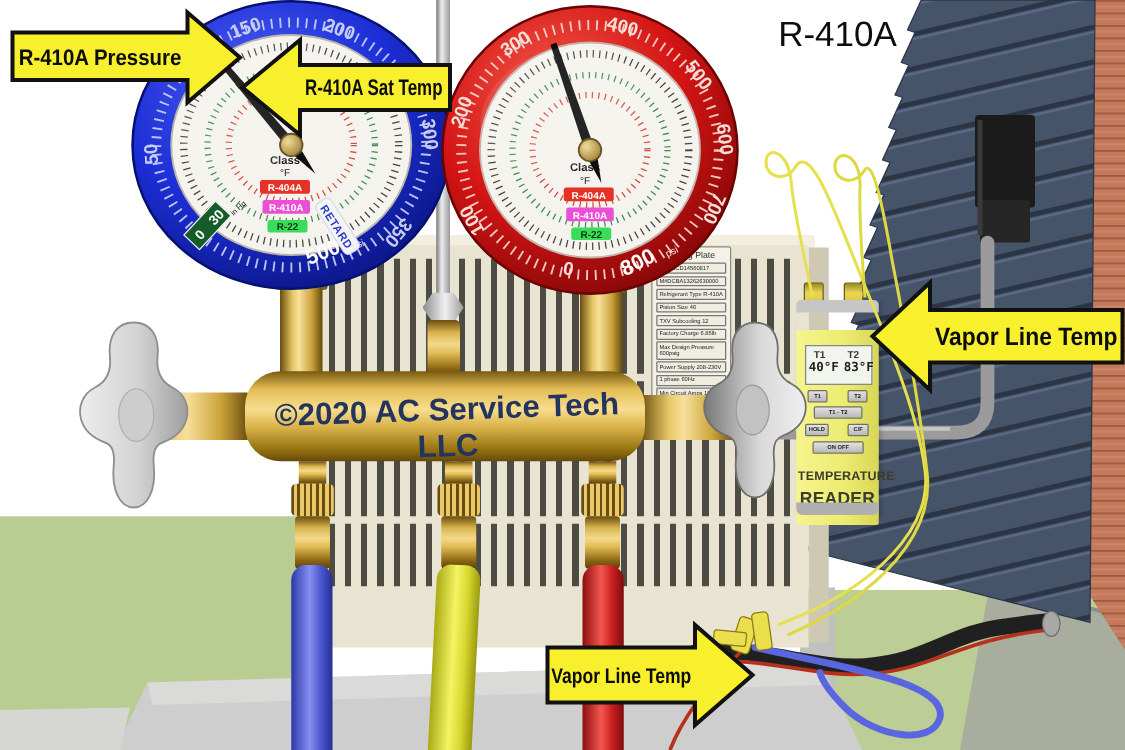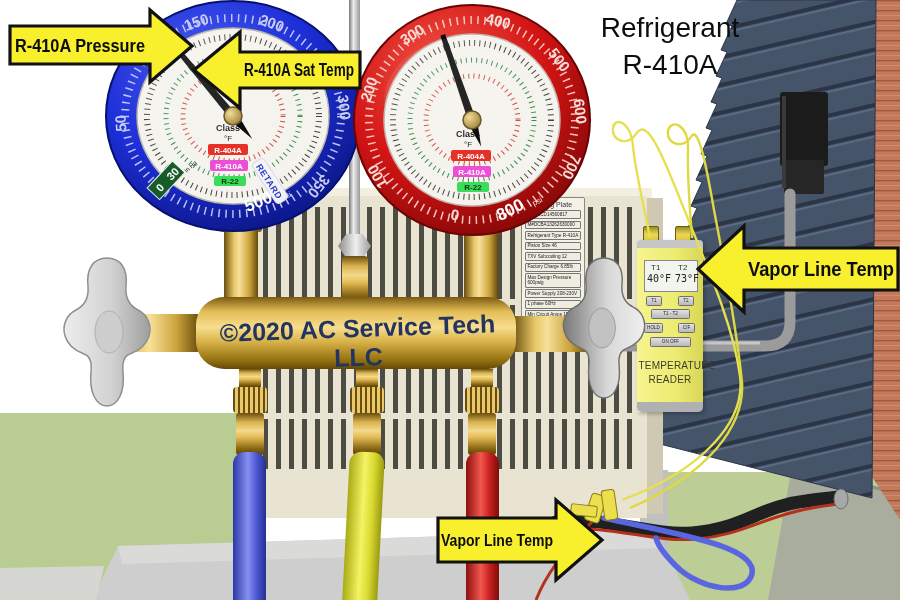--- a/index.html
+++ b/index.html
@@ -85,35 +85,35 @@
 
   <svg class="abs" style="left:0;top:0" width="900" height="600">
     <path d="M612,346 H765 Q790,346 790,322 V194" stroke="#9b9b9b" stroke-width="11" fill="none" stroke-linecap="round"></path>
     <path d="M612,343 H760" stroke="#c6c6c6" stroke-width="3" fill="none"></path>
   </svg>
 
   <div class="abs" style="left:643px;top:226px;width:14px;height:18px;background:linear-gradient(180deg,#9a8c20,#ead556 40%,#d9c63e);border:1px solid #6a5e10;border-radius:2px;"></div>
   <div class="abs" style="left:675px;top:226px;width:14px;height:18px;background:linear-gradient(180deg,#9a8c20,#ead556 40%,#d9c63e);border:1px solid #6a5e10;border-radius:2px;"></div>
   <div class="abs" style="left:637px;top:240px;width:66px;height:172px;box-shadow:2px 2px 4px rgba(0,0,0,.25);">
     <div class="abs" style="left:0;top:0;width:66px;height:10px;background:#c6c6c6;border-radius:4px 4px 0 0;"></div>
-    <div class="abs" style="left:0;top:8px;width:66px;height:156px;background:linear-gradient(90deg,#f6f48e,#eceb70 60%,#d8d656);border-radius:0 0 2px 2px;">
+    <div class="abs" style="left:0;top:24px;width:66px;height:156px;background:linear-gradient(90deg,#f6f48e,#eceb70 60%,#d8d656);border-radius:0 0 2px 2px;font-weight:bold;">
       <div class="abs" style="left:7px;top:12px;width:52px;height:30px;background:#f2f4ee;border:1px solid #888;">
         <span class="abs" style="left:6px;top:2px;font-size:8px;color:#333;">T1</span>
         <span class="abs" style="left:33px;top:2px;font-size:8px;color:#333;">T2</span>
         <span class="abs" style="left:2px;top:12px;font-size:10px;font-family:'DejaVu Sans Mono',monospace;color:#222;">40°F</span>
-        <span class="abs" style="left:30px;top:12px;font-size:10px;font-family:'DejaVu Sans Mono',monospace;color:#222;">73°F</span>
+        <span class="abs" style="left:30px;top:12px;font-size:10px;font-family:'DejaVu Sans Mono',monospace;color:#222;">83°F</span>
       </div>
       <div class="btn" style="left:9px;top:48px;width:14px;">T1</div>
       <div class="btn" style="left:41px;top:48px;width:14px;">T2</div>
       <div class="btn" style="left:14px;top:61px;width:37px;">T1 - T2</div>
       <div class="btn" style="left:7px;top:75px;width:17px;">HOLD</div>
       <div class="btn" style="left:41px;top:75px;width:15px;">C/F</div>
       <div class="btn" style="left:13px;top:89px;width:39px;">ON OFF</div>
       <div class="abs" style="left:0;top:112px;width:80px;text-align:center;font-size:10px;letter-spacing:.2px;color:#3c3c2c;">TEMPERATURE</div>
-      <div class="abs" style="left:0;top:126px;width:66px;text-align:center;font-size:10px;letter-spacing:.2px;color:#3c3c2c;">READER</div>
+      <div class="abs" style="left:0;top:126px;width:66px;text-align:center;font-size:14px;letter-spacing:.2px;color:#3c3c2c;">READER</div>
     </div>
     <div class="abs" style="left:0;top:162px;width:66px;height:10px;background:#b0b0b0;border-radius:0 0 5px 5px;"></div>
   </div>
 
   <div class="abs" style="left:349px;top:0;width:11px;height:242px;background:linear-gradient(90deg,#777,#eee 40%,#999);"></div>
   <div class="abs" style="left:338px;top:234px;width:33px;height:24px;background:linear-gradient(90deg,#8a8a8a,#e0e0e0 45%,#efefef 55%,#9a9a9a);clip-path:polygon(25% 0,75% 0,100% 50%,75% 100%,25% 100%,0 50%);"></div>
   <div class="brassV abs" style="left:342px;top:256px;width:26px;height:46px;border-radius:4px;"></div>
   <div class="brassH abs" style="left:220px;top:222px;width:42px;height:10px;border-radius:3px;"></div>
   <div class="brassH abs" style="left:224px;top:228px;width:34px;height:74px;border-radius:4px;"></div>
   <div class="brassH abs" style="left:460px;top:224px;width:42px;height:10px;border-radius:3px;"></div>
@@ -278,17 +278,16 @@
   <svg class="abs" style="left:692px;top:220px" width="208" height="100">
     <polygon points="206,28 52,28 52,6 6,49 52,92 52,70 206,70" stroke="#111" stroke-width="3.2" fill="#f8ef2d"></polygon>
     <text x="129" y="56" font-size="20" text-anchor="middle" textLength="146" lengthAdjust="spacingAndGlyphs" class="arrowtext">Vapor Line Temp</text>
   </svg>
   <svg class="abs" style="left:432px;top:494px" width="178" height="92">
     <polygon points="6,24 124,24 124,6 170,46 124,86 124,68 6,68" stroke="#111" stroke-width="3.2" fill="#f8ef2d"></polygon>
     <text x="65" y="52" font-size="17" text-anchor="middle" textLength="112" lengthAdjust="spacingAndGlyphs" class="arrowtext">Vapor Line Temp</text>
   </svg>
 
   <div class="abs" style="left:565px;top:10px;width:210px;text-align:center;font-size:28px;font-weight:500;color:#0d0d0d;line-height:1.32;">
-    <span style="display:block">Refrigerant</span>
     <span style="display:block">R-410A</span>
   </div>
 
 </div>
 
 </body></html>

